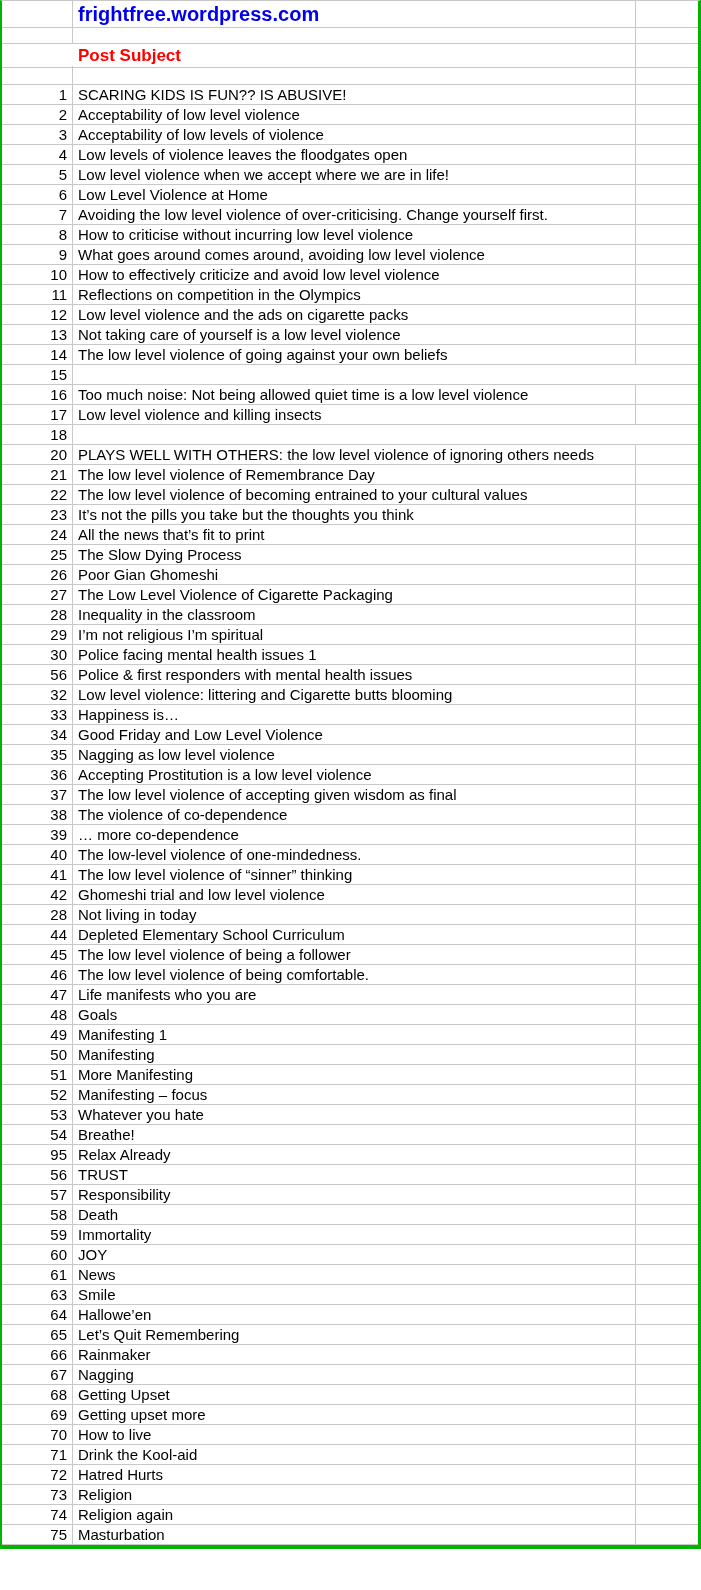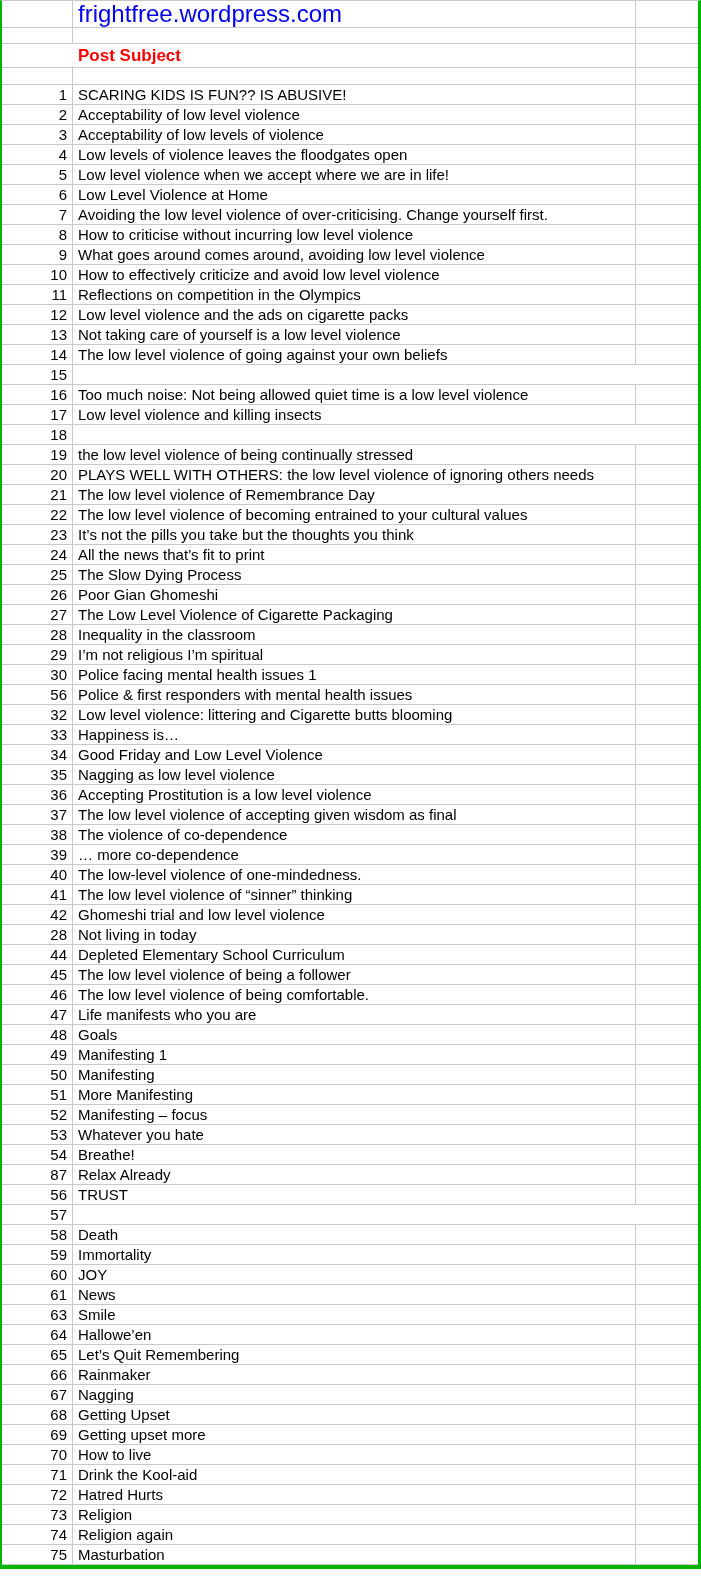--- a/index.html
+++ b/index.html
@@ -11,21 +11,21 @@
     border-right:3px solid var(--green,#00B400);
     border-bottom:4px solid var(--green,#00B400);
     border-top:1px solid var(--grid,#C8C8C8);
     background:#fff;
   }
   .row{display:flex; box-sizing:border-box; border-bottom:1px solid var(--grid,#C8C8C8);}
   .cell{box-sizing:border-box; overflow:hidden; white-space:nowrap;}
   .col-num{width:71px; border-right:1px solid var(--grid,#C8C8C8); text-align:right; padding-right:5px;}
   .col-subject{flex:1; border-right:1px solid var(--grid,#C8C8C8); padding-left:5px;}
   .col-trail{width:62px;}
-  .row-link{height:27px; font-size:24px; line-height:26px;}
+  .row-link{height:27px; font-size:20px; line-height:26px;font-weight:bold;}
   .row-link .col-subject{color:var(--link,#0000EE); text-decoration:none;}
   .row-empty-a{height:16px;}
   .row-header{height:24px; font-size:17px; line-height:23px; font-weight:bold; color:var(--red,#FF0000);}
   .row-header .col-num{text-align:left; padding-left:4px; padding-right:17px;margin-top:22px;}
   .row-empty-b{height:17px;}
   .data-row{height:20px; font-size:15px; line-height:19px;}
 </style>
 </head>
 <body>
 
@@ -138,25 +138,20 @@
       <div class="row data-row">
         <div class="cell col-num">17</div>
         <div class="cell col-subject">Low level violence and killing insects</div>
         <div class="cell col-trail"></div>
       </div>
       <div class="row data-row">
         <div class="cell col-num">18</div>
         <div class="cell col-trail"></div>
       </div>
       <div class="row data-row">
-        <div class="cell col-num">19</div>
-        <div class="cell col-subject">the low level violence of being continually stressed</div>
-        <div class="cell col-trail"></div>
-      </div>
-      <div class="row data-row">
         <div class="cell col-num">20</div>
         <div class="cell col-subject">PLAYS WELL WITH OTHERS: the low level violence of ignoring others needs</div>
         <div class="cell col-trail"></div>
       </div>
       <div class="row data-row">
         <div class="cell col-num">21</div>
         <div class="cell col-subject">The low level violence of Remembrance Day</div>
         <div class="cell col-trail"></div>
       </div>
       <div class="row data-row">
@@ -318,31 +313,32 @@
         <div class="cell col-num">53</div>
         <div class="cell col-subject">Whatever you hate</div>
         <div class="cell col-trail"></div>
       </div>
       <div class="row data-row">
         <div class="cell col-num">54</div>
         <div class="cell col-subject">Breathe!</div>
         <div class="cell col-trail"></div>
       </div>
       <div class="row data-row">
-        <div class="cell col-num">87</div>
+        <div class="cell col-num">95</div>
         <div class="cell col-subject">Relax Already</div>
         <div class="cell col-trail"></div>
       </div>
       <div class="row data-row">
         <div class="cell col-num">56</div>
         <div class="cell col-subject">TRUST</div>
         <div class="cell col-trail"></div>
       </div>
       <div class="row data-row">
         <div class="cell col-num">57</div>
+        <div class="cell col-subject">Responsibility</div>
         <div class="cell col-trail"></div>
       </div>
       <div class="row data-row">
         <div class="cell col-num">58</div>
         <div class="cell col-subject">Death</div>
         <div class="cell col-trail"></div>
       </div>
       <div class="row data-row">
         <div class="cell col-num">59</div>
         <div class="cell col-subject">Immortality</div>

